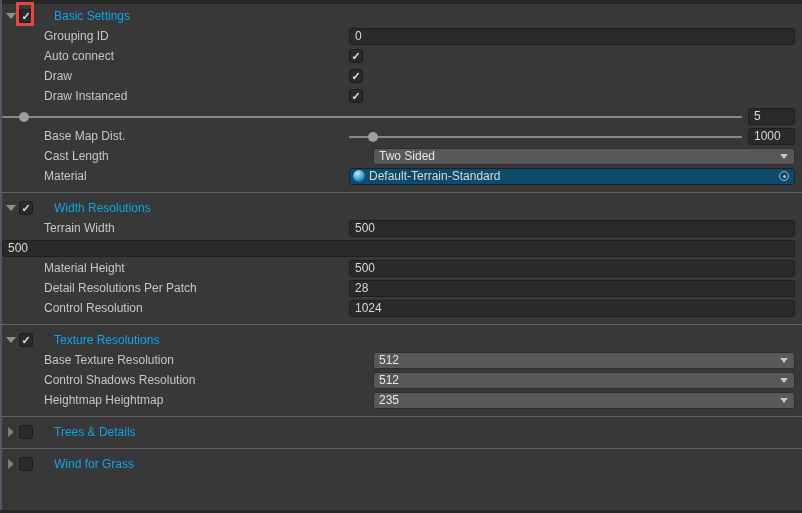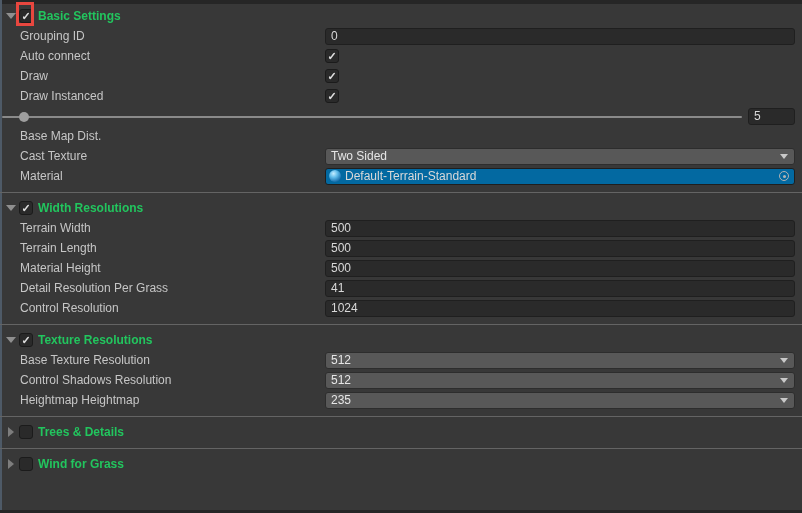--- a/index.html
+++ b/index.html
@@ -17,40 +17,40 @@
 
   .divider{height:1px;background:#646464;margin:6px 0 5px -2px;}
 
   .sec-header{height:20px;display:flex;align-items:center;cursor:default;}
   .foldout{flex:0 0 17px;display:flex;align-items:center;justify-content:center;}
   .tri-open{width:0;height:0;border-left:5px solid transparent;border-right:5px solid transparent;border-top:6px solid #8f8f8f;}
   .tri-closed{width:0;height:0;border-top:5px solid transparent;border-bottom:5px solid transparent;border-left:6px solid #7d7d7d;}
   .checkbox{width:14px;height:14px;box-sizing:border-box;background:#2a2a2a;border:1px solid #1b1b1b;
     border-radius:3px;color:#dedede;font-size:11px;font-weight:bold;line-height:11px;
     display:flex;align-items:center;justify-content:center;flex:0 0 14px;}
-  .htitle{margin-left:5px;font-weight:bold;color:#22c55e;white-space:nowrap;}
+  .htitle{margin-left:21px;font-weight:normal;color:#0ea5e9;white-space:nowrap;}
 
   .row{height:20px;display:flex;align-items:center;}
-  .row-label{flex:0 0 323px;box-sizing:border-box;padding-left:18px;color:#c6c6c6;white-space:nowrap;overflow:hidden;}
+  .row-label{flex:0 0 323px;box-sizing:border-box;padding-left:18px;color:#c6c6c6;white-space:nowrap;overflow:hidden;margin-left:24px;}
   .row-value{flex:1;margin-right:7px;display:flex;align-items:center;height:17px;}
 
   .field{flex:1;height:17px;box-sizing:border-box;background:#2a2a2a;border:1px solid #1f1f1f;
     border-radius:3px;color:#d9d9d9;padding:0 5px;line-height:15px;white-space:nowrap;overflow:hidden;}
   .numfield{flex:0 0 47px;}
   .dropdown{flex:1;height:17px;box-sizing:border-box;background:#585858;border:1px solid #2d2d2d;
     border-radius:3px;color:#e6e6e6;padding:0 6px 0 5px;line-height:15px;
-    display:flex;align-items:center;justify-content:space-between;white-space:nowrap;overflow:hidden;}
+    display:flex;align-items:center;justify-content:space-between;white-space:nowrap;overflow:hidden;margin-left:24px;}
   .dd-arrow{width:0;height:0;border-left:4px solid transparent;border-right:4px solid transparent;
     border-top:5px solid #c8c8c8;margin-left:6px;flex:0 0 auto;}
 
   .slider-wrap{flex:1;position:relative;height:17px;margin-right:6px;}
   .slider-track{position:absolute;left:0;right:0;top:8px;height:2px;background:#8a8a8a;border-radius:1px;}
   .slider-thumb{position:absolute;top:4px;width:10px;height:10px;border-radius:50%;background:#9e9e9e;}
 
-  .objfield{flex:1;height:17px;box-sizing:border-box;background:#0369a1;border:1px solid #1f1f1f;
+  .objfield{flex:1;height:17px;box-sizing:border-box;background:#0c4a6e;border:1px solid #1f1f1f;
     border-radius:3px;color:#d9d9d9;padding:0 5px 0 3px;display:flex;align-items:center;white-space:nowrap;overflow:hidden;}
   .sphere{width:12px;height:12px;border-radius:50%;flex:0 0 12px;margin-right:4px;
     background:radial-gradient(circle at 38% 30%, #c4ecff 0%, #5fbbea 35%, #1e73b0 72%, #0d4a7a 100%);}
   .picker{margin-left:auto;flex:0 0 10px;width:10px;height:10px;box-sizing:border-box;
     border:1px solid #b2b2b2;border-radius:50%;position:relative;}
   .picker::after{content:"";position:absolute;left:50%;top:50%;width:3px;height:3px;
     margin:-1.5px 0 0 -1.5px;border-radius:50%;background:#b2b2b2;}
 
   .annotation{position:absolute;left:16px;top:2px;width:18px;height:24px;box-sizing:border-box;
     border:3px solid #e8473f;z-index:10;pointer-events:none;}
@@ -104,23 +104,30 @@
       <div class="row-value">
         <div class="slider-wrap">
           <div class="slider-track"></div>
           <div class="slider-thumb" style="left: calc(3% - 5px);"></div>
         </div>
         <div class="field numfield">5</div>
       </div>
     </div>
     <div class="row">
       <div class="row-label">Base Map Dist.</div>
-    </div>
-    <div class="row">
-      <div class="row-label">Cast Texture</div>
+      <div class="row-value">
+        <div class="slider-wrap">
+          <div class="slider-track"></div>
+          <div class="slider-thumb" style="left: calc(6% - 5px);"></div>
+        </div>
+        <div class="field numfield">1000</div>
+      </div>
+    </div>
+    <div class="row">
+      <div class="row-label">Cast Length</div>
       <div class="row-value">
         <div class="dropdown">
           <span>Two Sided</span>
           <span class="dd-arrow"></span>
         </div>
       </div>
     </div>
     <div class="row">
       <div class="row-label">Material</div>
       <div class="row-value">
@@ -141,35 +148,34 @@
       </span>
       <span class="htitle">Width Resolutions</span>
     </div>
     <div class="row">
       <div class="row-label">Terrain Width</div>
       <div class="row-value">
         <div class="field">500</div>
       </div>
     </div>
     <div class="row">
-      <div class="row-label">Terrain Length</div>
       <div class="row-value">
         <div class="field">500</div>
       </div>
     </div>
     <div class="row">
       <div class="row-label">Material Height</div>
       <div class="row-value">
         <div class="field">500</div>
       </div>
     </div>
     <div class="row">
-      <div class="row-label">Detail Resolution Per Grass</div>
-      <div class="row-value">
-        <div class="field">41</div>
+      <div class="row-label">Detail Resolutions Per Patch</div>
+      <div class="row-value">
+        <div class="field">28</div>
       </div>
     </div>
     <div class="row">
       <div class="row-label">Control Resolution</div>
       <div class="row-value">
         <div class="field">1024</div>
       </div>
     </div>
     <div class="divider"></div>
     <div class="sec-header">

